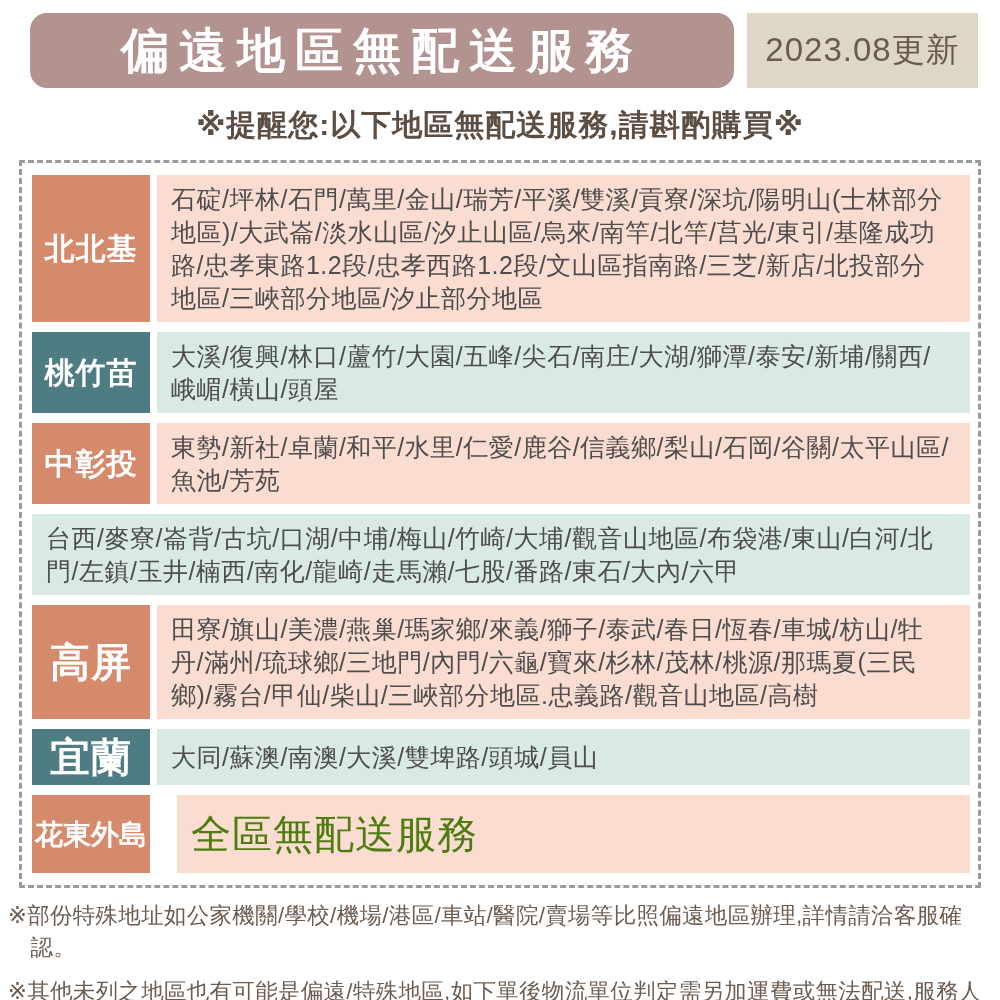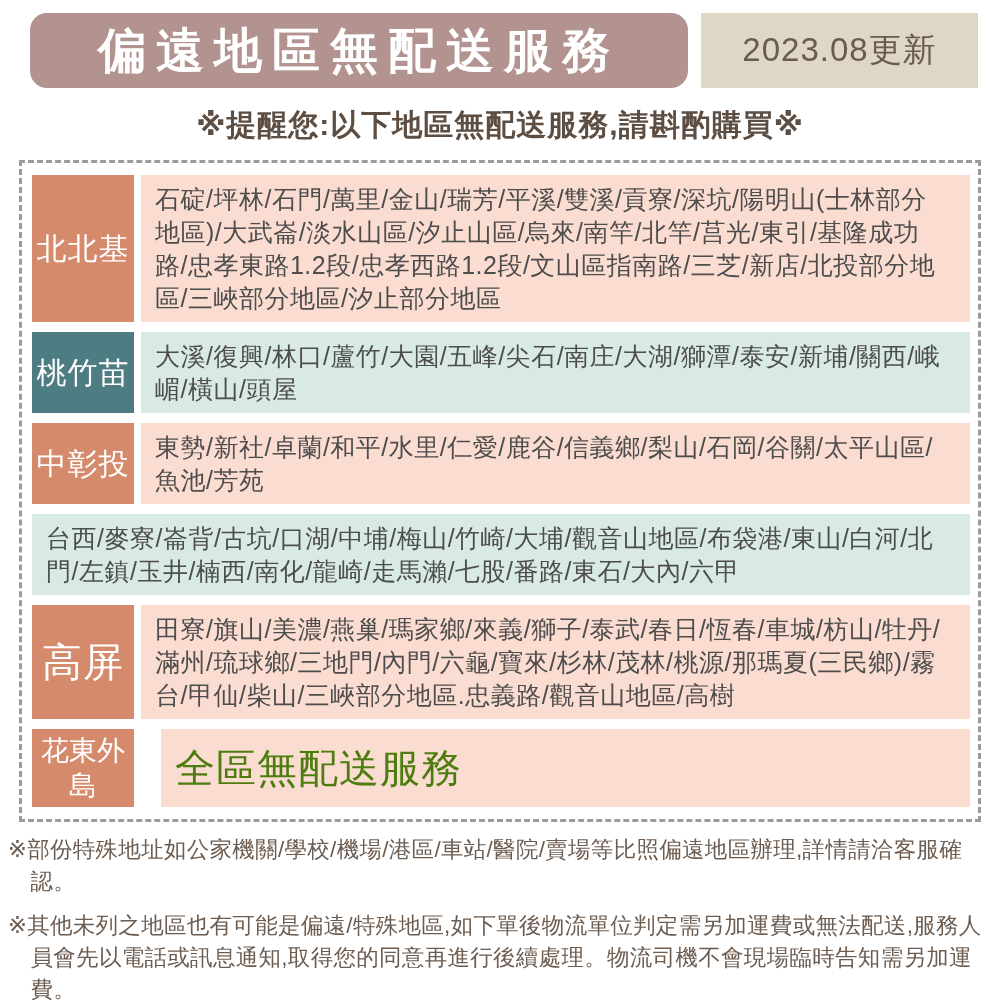--- a/index.html
+++ b/index.html
@@ -25,21 +25,21 @@
     font-size: 48px;
     font-weight: bold;
     letter-spacing: 10px;
     display: flex;
     align-items: center;
     justify-content: center;
     white-space: nowrap;
     border-radius: 17px;
   }
   .date-box {
-    width: 277px;
+    width: 231px;
     background: #ded7c5;
     color: #6a5a51;
     font-size: 33px;
     font-weight: 300;
     letter-spacing: 1px;
     display: flex;
     align-items: center;
     justify-content: center;
     white-space: nowrap;
   }
@@ -60,24 +60,23 @@
     border: 3px dashed #9b9b9b;
     padding: 12px 8px 2px 10px;
   }
   .region-row {
     display: flex;
     gap: 7px;
     margin-bottom: 10px;
   }
   .region-label {
     flex: none;
-    width: 102px;
+    width: 118px;
     color: #ffffff;
-    font-weight: normal;
-    text-align: center;
+    font-weight: bold;
     display: flex;
     align-items: center;
     justify-content: center;
     line-height: 1.25;
   }
   .salmon .region-label { background: #d68a6c; }
   .teal   .region-label { background: #4e7c83; }
   .lbl-md .region-label { font-size: 30px; letter-spacing: 1px; }
   .lbl-lg .region-label { font-size: 40px; letter-spacing: 1px; }
   .lbl-sm .region-label { font-size: 28px; }
@@ -151,20 +150,24 @@
 
     <div class="region-row teal lbl-md">
       <div class="region-areas">台西/麥寮/崙背/古坑/口湖/中埔/梅山/竹崎/大埔/觀音山地區/布袋港/東山/白河/北門/左鎮/玉井/楠西/南化/龍崎/走馬瀨/七股/番路/東石/大內/六甲</div>
     </div>
 
     <div class="region-row salmon lbl-lg">
       <div class="region-label">高屏</div>
       <div class="region-areas">田寮/旗山/美濃/燕巢/瑪家鄉/來義/獅子/泰武/春日/恆春/車城/枋山/牡丹/滿州/琉球鄉/三地門/內門/六龜/寶來/杉林/茂林/桃源/那瑪夏(三民鄉)/霧台/甲仙/柴山/三峽部分地區.忠義路/觀音山地區/高樹</div>
     </div>
 
+    <div class="region-row teal lbl-lg single">
+      <div class="region-label">宜蘭</div>
+      <div class="region-areas">大同/蘇澳/南澳/大溪/雙埤路/頭城/員山</div>
+    </div>
 
     <div class="region-row salmon lbl-sm highlight">
       <div class="region-label">花東外島</div>
       <div class="region-areas">全區無配送服務</div>
     </div>
 
   </div>
 
   <div class="notes">
     <div class="note">※部份特殊地址如公家機關/學校/機場/港區/車站/醫院/賣場等比照偏遠地區辦理,詳情請洽客服確認。</div>

